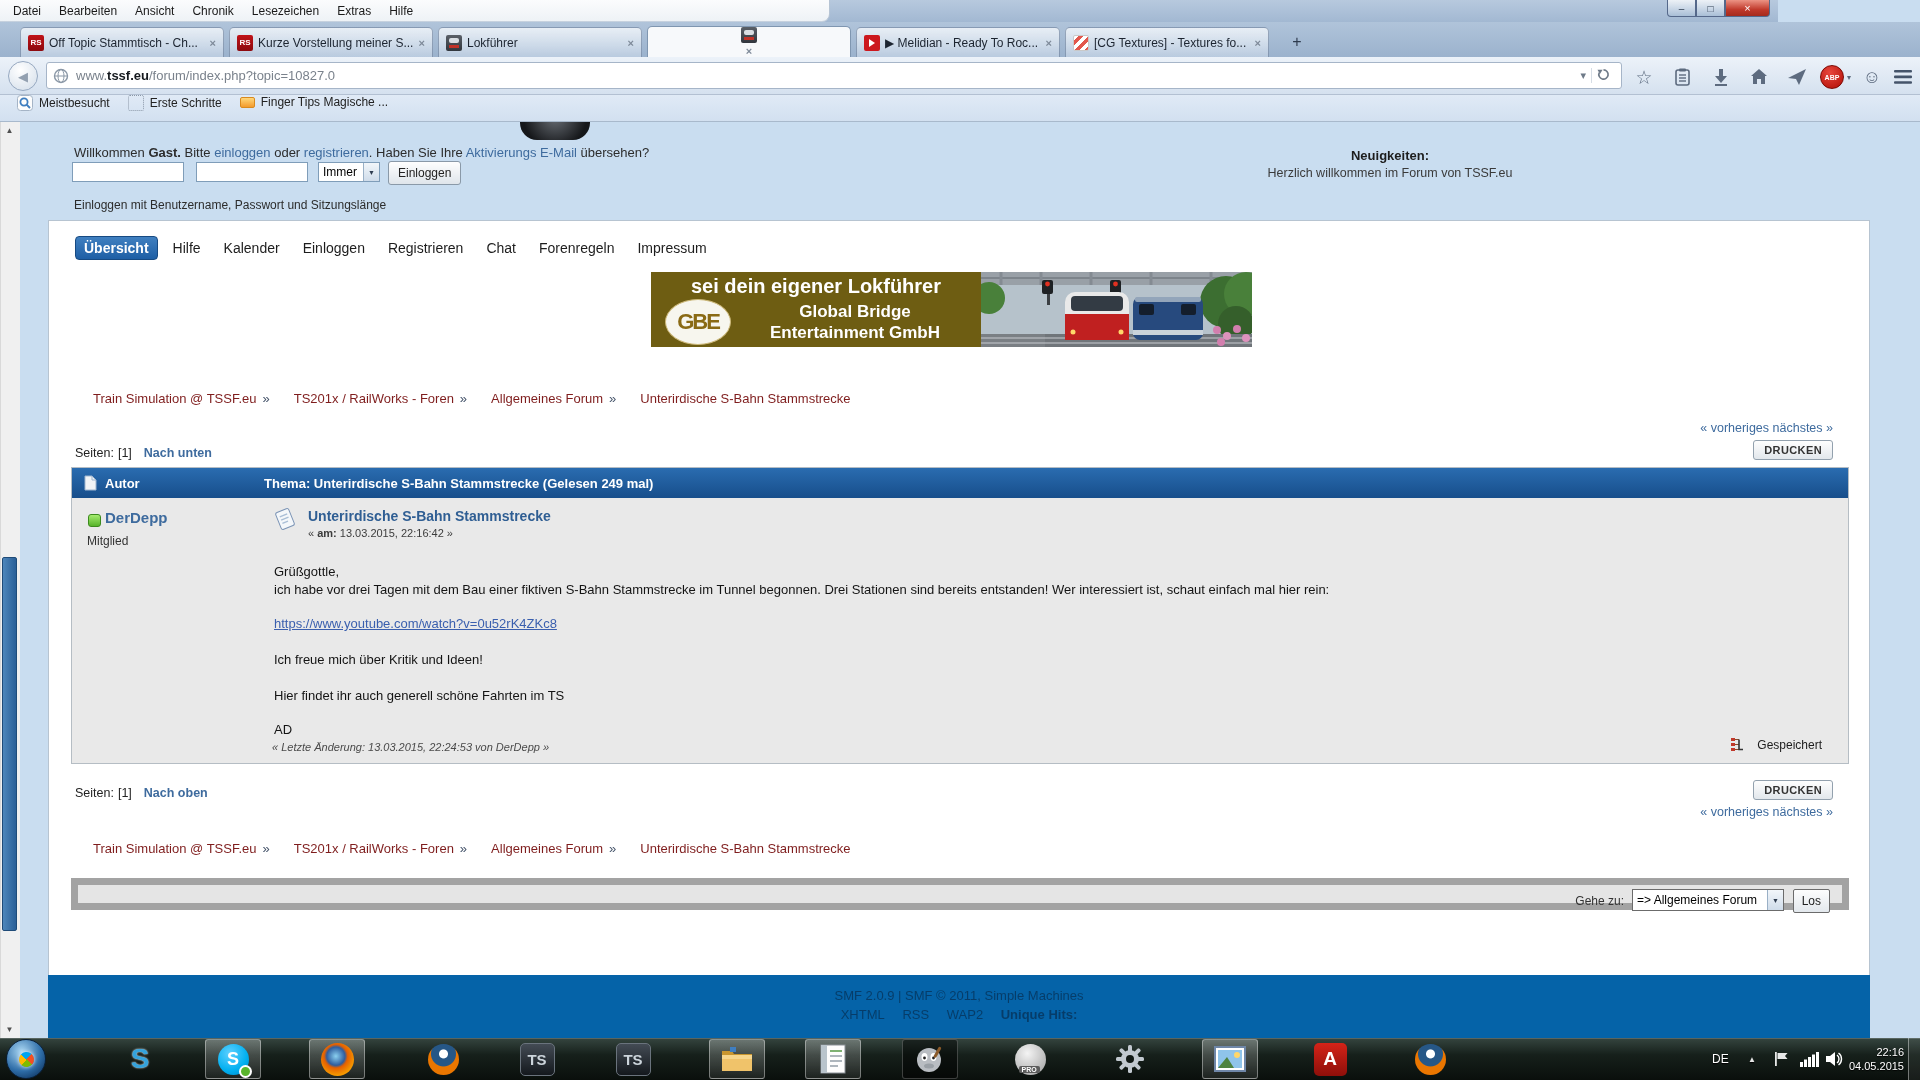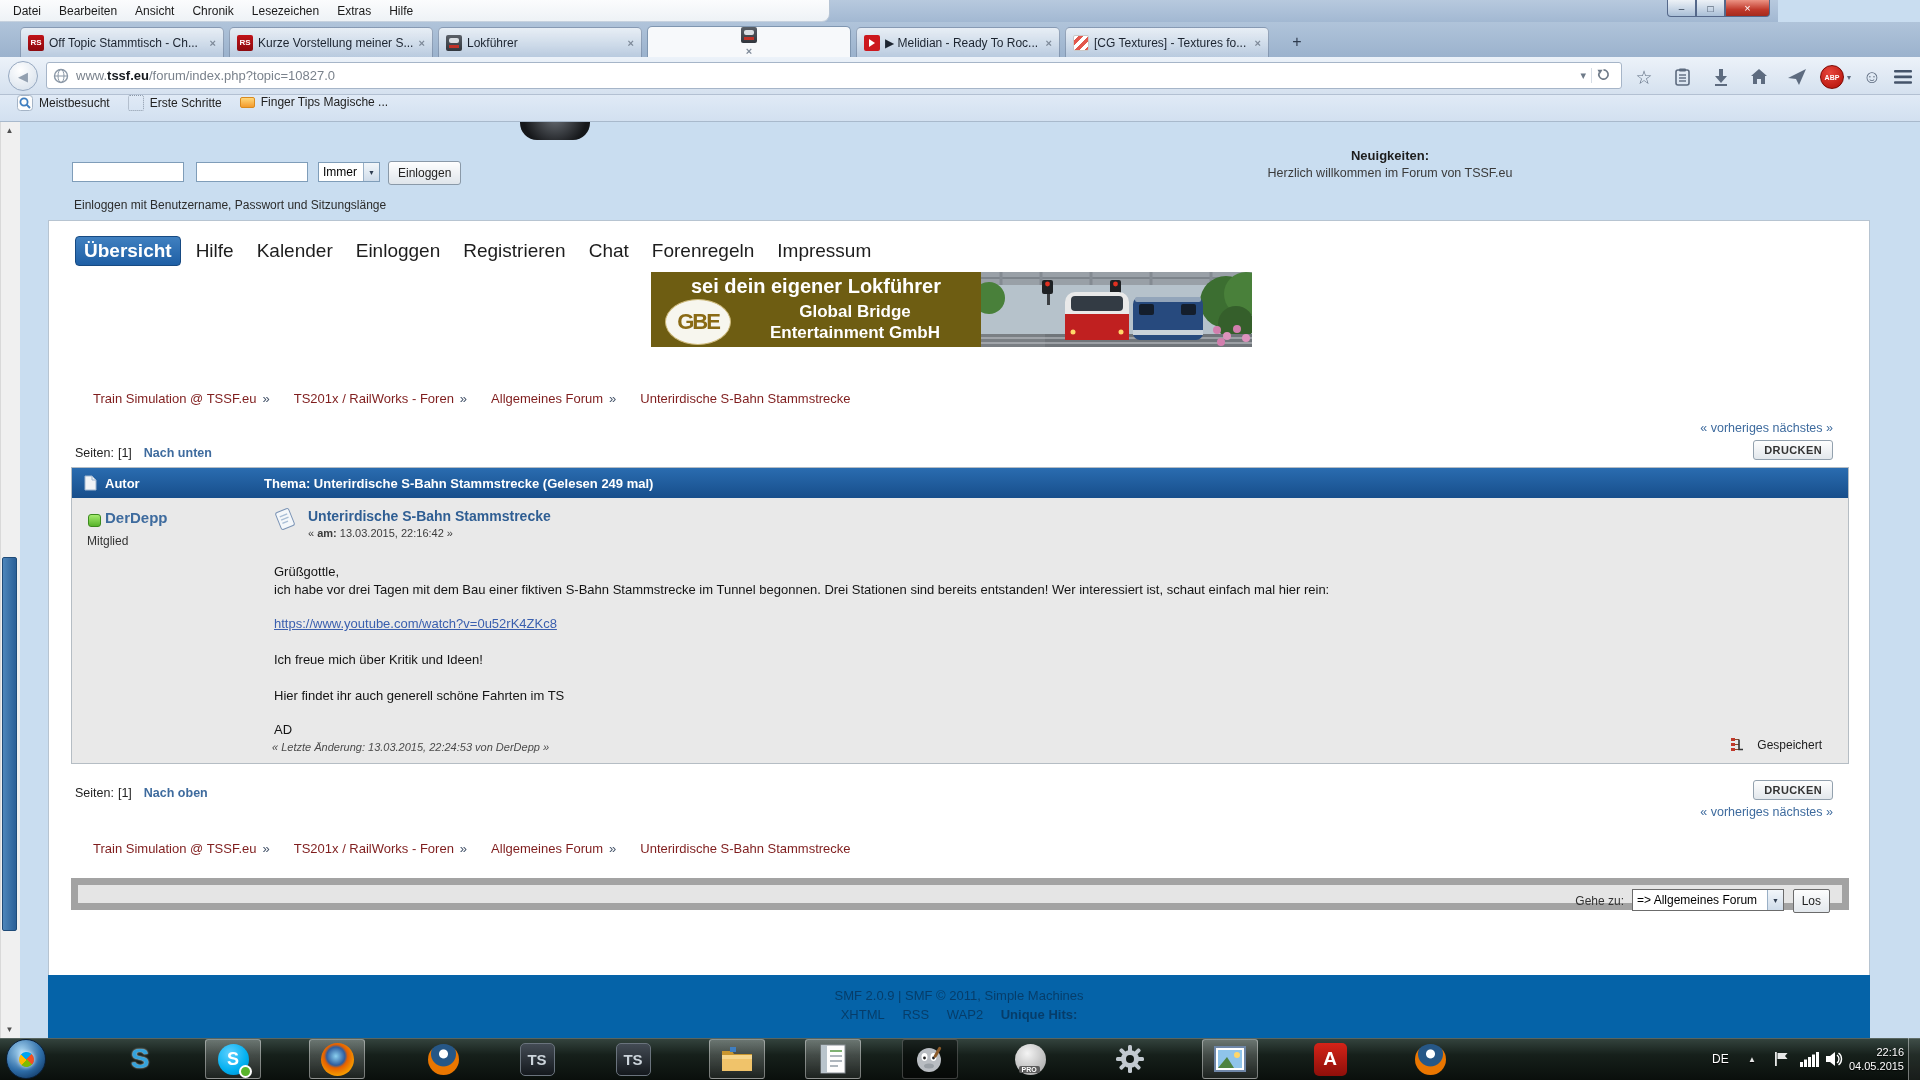--- a/index.html
+++ b/index.html
@@ -60,21 +60,21 @@
   #login-select{left:318px;top:40px;width:62px;height:20px;background:#fff;border:1px solid #7f9db9;font-size:12px;display:flex;align-items:center;box-sizing:border-box;}
   #login-select .val{flex:1;padding-left:4px;}
   .combo-arrow{width:15px;height:100%;background:linear-gradient(#f2f6fa,#cfdcea);border-left:1px solid #9ab0c6;display:flex;align-items:center;justify-content:center;font-size:7px;color:#2e3c50;}
   #login-btn{left:388px;top:39px;height:22px;padding:0 9px;border:1px solid #8a99a8;border-radius:3px;background:linear-gradient(#fefefe,#dfe5eb);font-size:12px;color:#222;display:flex;align-items:center;}
   #login-hint{left:74px;top:76px;font-size:12px;color:#2c2c2c;}
   #news{left:1190px;top:26px;width:400px;text-align:center;}
   #news .t{font-size:13px;font-weight:bold;color:#1d1d1d;}
   #news .x{font-size:12.5px;color:#3a3a3a;margin-top:3px;}
 
   #wrap{left:48px;top:98px;width:1822px;height:757px;background:#fff;border:1px solid #b7c4d1;box-sizing:border-box;}
-  #mainmenu{left:26px;top:15px;display:flex;align-items:center;gap:7px;font-size:19px;color:#1d1d1d;}
+  #mainmenu{left:26px;top:15px;display:flex;align-items:center;gap:7px;font-size:14px;color:#1d1d1d;}
   .mm{padding:3px 8px;}
   .mm.active{background:linear-gradient(#4080c0,#1e5fa5);color:#fff;font-weight:bold;border-radius:4px;border:1px solid #174a82;}
 
   #banner{left:602px;top:51px;width:601px;height:75px;display:flex;}
   #banner-left{width:330px;background:#6e5d12;position:relative;color:#fff;}
   #banner-slogan{position:absolute;left:0;top:3px;width:330px;text-align:center;font-size:20px;font-weight:bold;}
   #gbe{position:absolute;left:14px;top:27px;width:64px;height:44px;background:#f7f6ee;border:1px solid #cdb97a;border-radius:50%;display:flex;align-items:center;justify-content:center;}
   #gbe span{font-size:22px;font-weight:bold;color:#8a6a14;letter-spacing:-2px;}
   #banner-co{position:absolute;left:84px;top:29px;width:240px;text-align:center;font-size:17px;font-weight:bold;line-height:21px;}
   #banner-right{width:271px;position:relative;overflow:hidden;}
@@ -288,20 +288,21 @@
     <div class="bm">
       <span class="bm-ft"></span>
       <span>Finger Tips Magische ...</span>
     </div>
   </div>
 
   <div id="viewport" class="ab">
 
     <div id="avatar-cut" class="ab"></div>
 
+    <div id="welcome" class="ab"><span>Willkommen </span><b>Gast.</b><span> Bitte </span><span class="plink">einloggen</span><span> oder </span><span class="plink">registrieren</span><span>. Haben Sie Ihre </span><span class="plink">Aktivierungs E-Mail</span><span> übersehen?</span></div>
 
     <input id="login-user" class="ab fld" style="">
     <input id="login-pass" class="ab fld" style="">
     <div id="login-select" class="ab">
       <span class="val">Immer</span>
       <span class="combo-arrow">▼</span>
     </div>
     <div id="login-btn" class="ab">Einloggen</div>
     <div id="login-hint" class="ab">Einloggen mit Benutzername, Passwort und Sitzungslänge</div>
 

